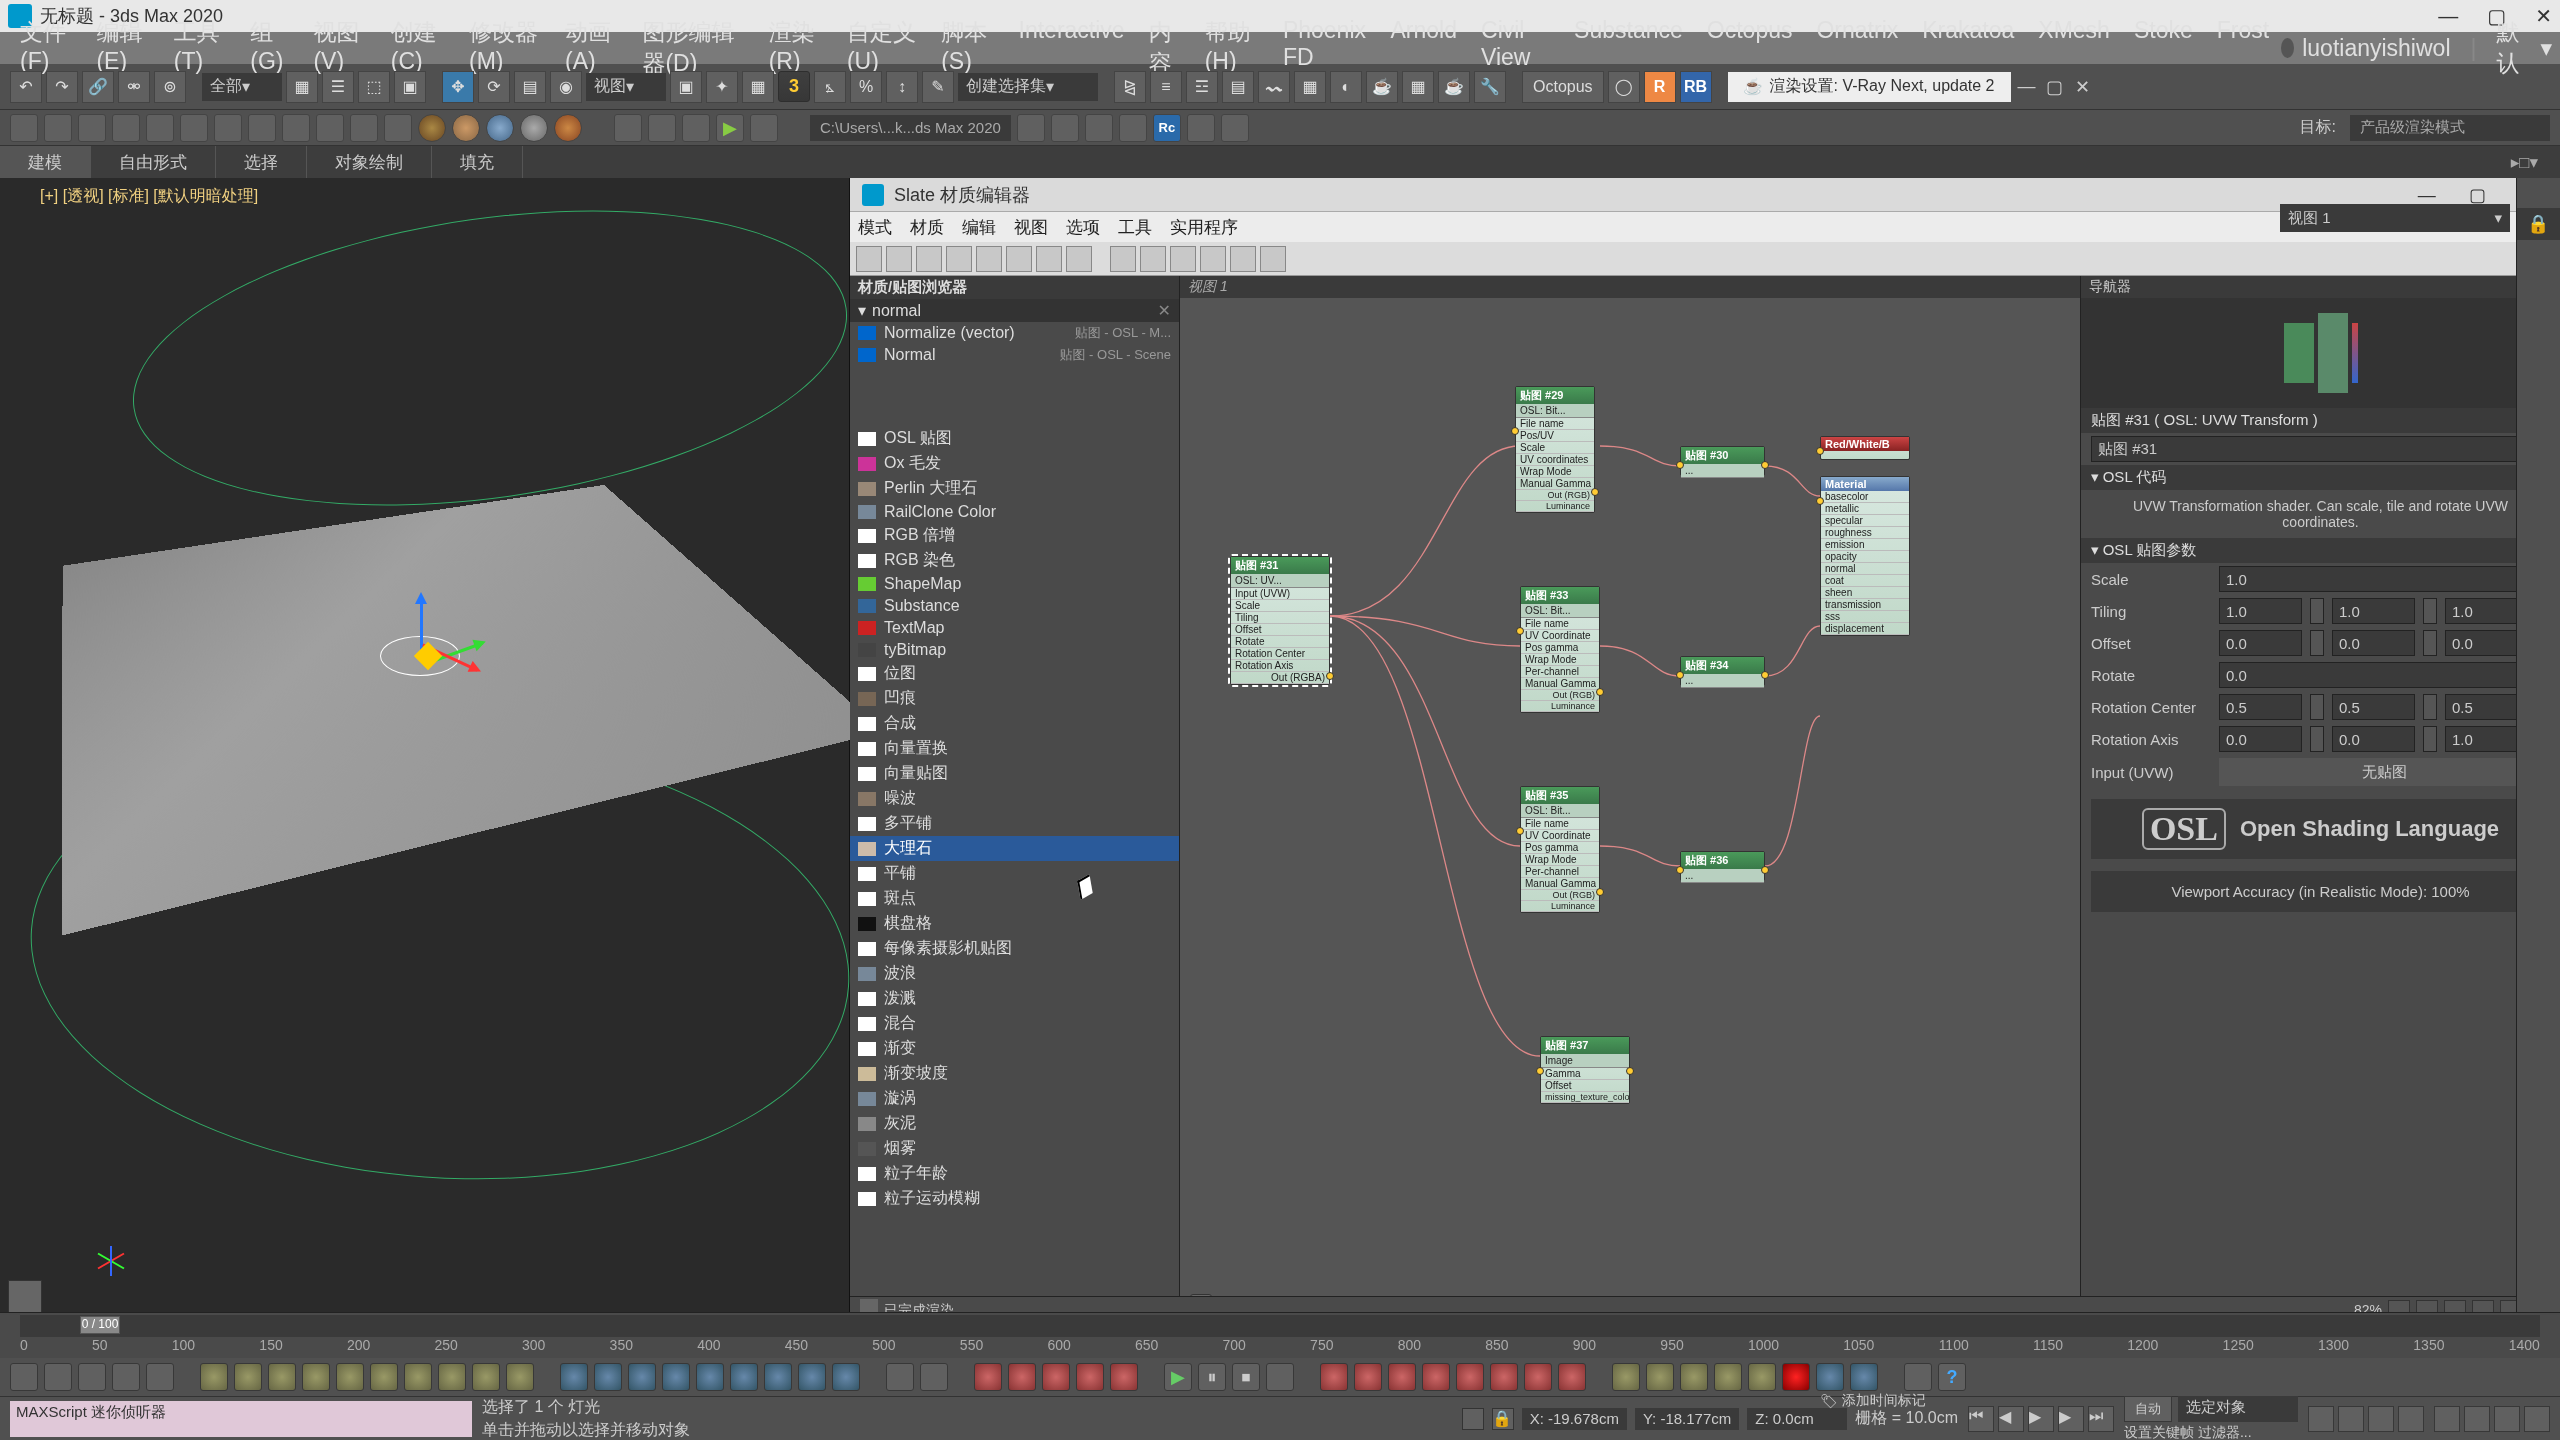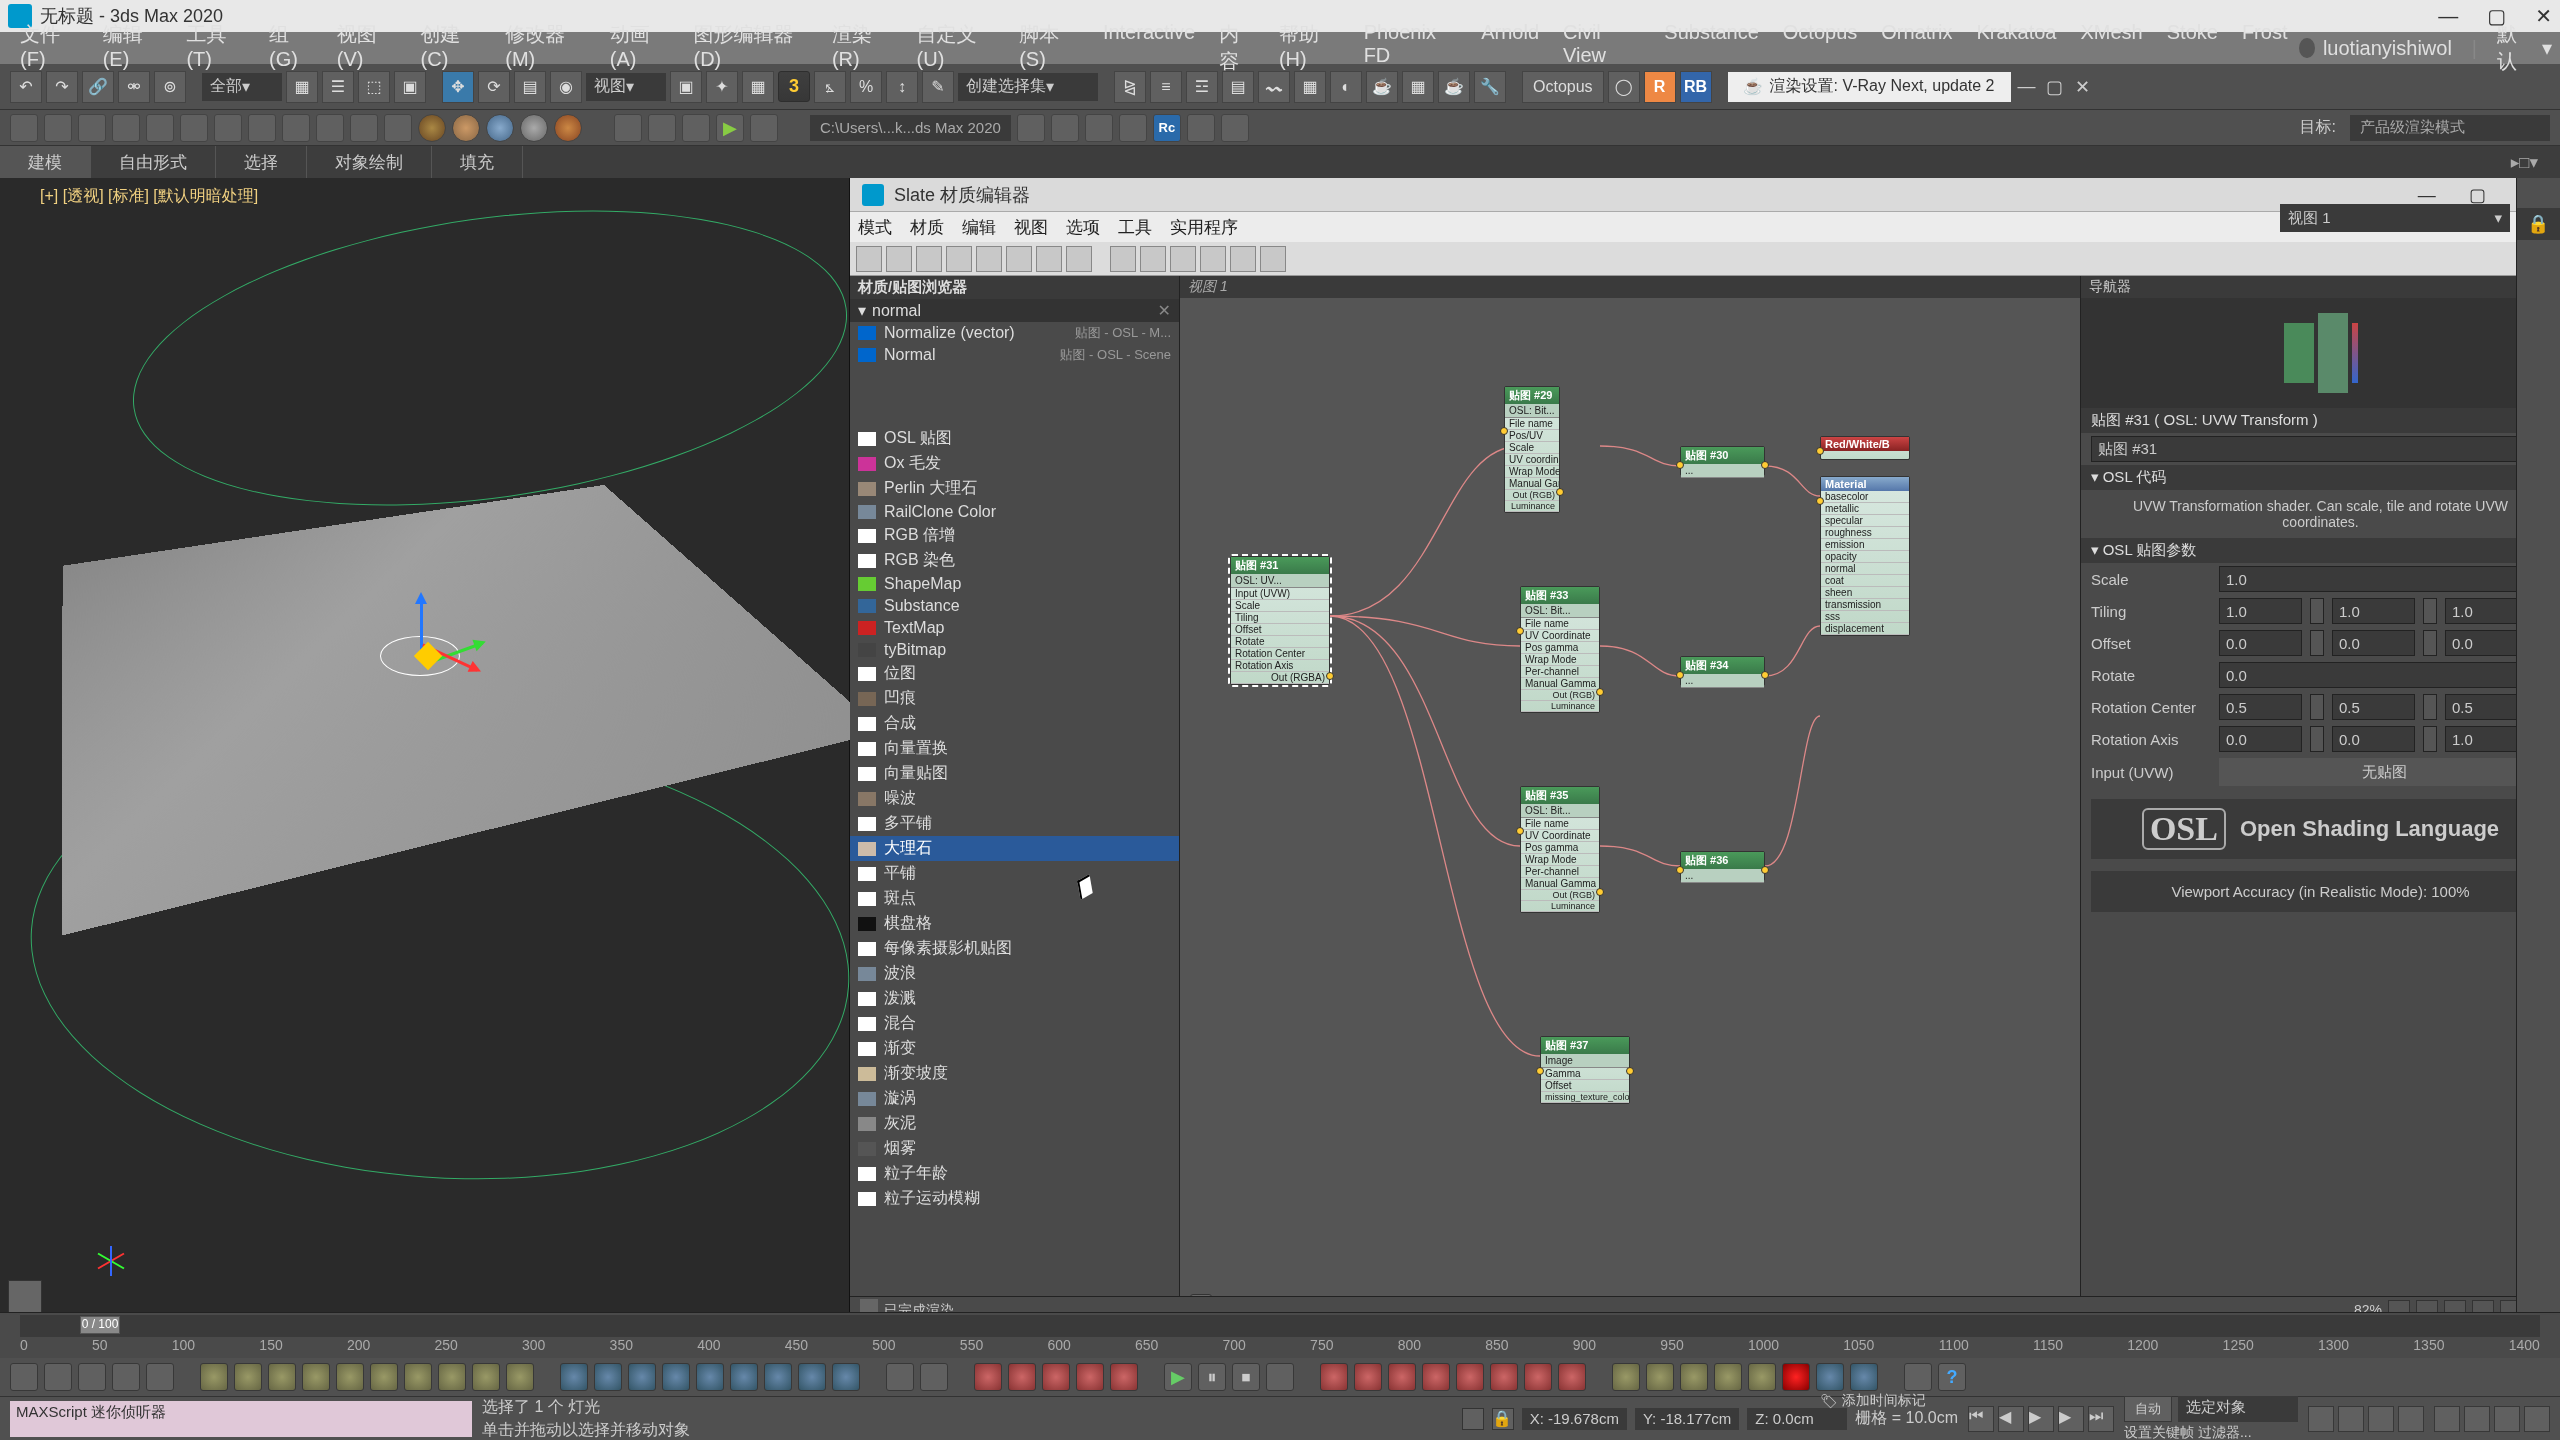--- a/index.html
+++ b/index.html
@@ -2,21 +2,21 @@
 <html><head>
 <meta charset="utf-8">
 <style>
 * { margin: 0; padding: 0; box-sizing: border-box; font-family: 'Microsoft YaHei', Arial, sans-serif; }
 body { background: #4a4a4a; width: 2560px; height: 1440px; overflow: hidden; font-size: 18px; color: #ccc; position: relative; }
 
 .titlebar { height: 32px; background: #e8e8e8; display: flex; align-items: center; padding: 0 8px; justify-content: space-between; color: #333; font-size: 18px; }
 .titlebar .icon { width: 24px; height: 24px; background: #0099cc; margin-right: 8px; border-radius: 3px; }
 .titlebar .controls span { margin-left: 24px; cursor: pointer; font-size: 20px; }
 
-.menubar { height: 32px; background: #7a7a7a; display: flex; align-items: center; padding: 0 8px; color: #e0e0e0; font-size: 20px; }
+.menubar { height: 32px; background: #7a7a7a; display: flex; align-items: center; padding: 0 8px; color: #e0e0e0; font-size: 23px; }
 .menubar .menu-item { padding: 0 12px; }
 .menubar .user { margin-left: auto; display: flex; align-items: center; gap: 8px; }
 .menubar .user-icon { width: 20px; height: 20px; background: #555; border-radius: 50%; }
 
 .toolbar { height: 46px; background: #505050; display: flex; align-items: center; padding: 0 10px; border-bottom: 1px solid #333; gap: 4px; }
 .toolbar .tbtn { width: 32px; height: 32px; background: #606060; border: 1px solid #444; display: flex; align-items: center; justify-content: center; font-size: 16px; color: #ddd; }
 .toolbar .drop { padding: 0 8px; height: 28px; background: #3a3a3a; color: #ccc; display: flex; align-items: center; font-size: 16px; min-width: 80px; }
 .toolbar .sep { width: 8px; }
 .toolbar .btn-group { border: 1px solid #2e2e2e; background: linear-gradient(#3f3f3f,#373737); color: #fc3; padding: 4px 10px; font-weight: bold; font-size: 18px; border-radius: 3px; }
 .toolbar .render-item { display: flex; align-items: center; gap: 6px; padding: 0 16px; height: 30px; background: #eee; color: #333; font-size: 16px; min-width: 260px; }
@@ -512,21 +512,21 @@
           <div class="nrow">Scale</div>
           <div class="nrow">Tiling</div>
           <div class="nrow">Offset</div>
           <div class="nrow">Rotate</div>
           <div class="nrow">Rotation Center</div>
           <div class="nrow">Rotation Axis</div>
           <div class="nrow" style="text-align:right">Out (RGBA)</div>
           <div class="dot" style="right:-5px;bottom:4px"></div>
         </div>
 
-        <div class="node" style="top:110px;left:324px;width:56px">
+        <div class="node" style="top:110px;left:335px;width:80px">
           <div class="ntitle">贴图 #29</div>
             <div class="nsub">OSL: Bit...</div>
           <div class="nrow">File name</div>
             <div class="nrow">Pos/UV</div>
             <div class="nrow">Scale</div>
             <div class="nrow">UV coordinates</div>
             <div class="nrow">Wrap Mode</div>
             <div class="nrow">Manual Gamma</div>
           <div class="nrow" style="text-align:right;font-size:9px">Out (RGB)</div>
           <div class="nrow" style="text-align:right;font-size:9px">Luminance</div>

